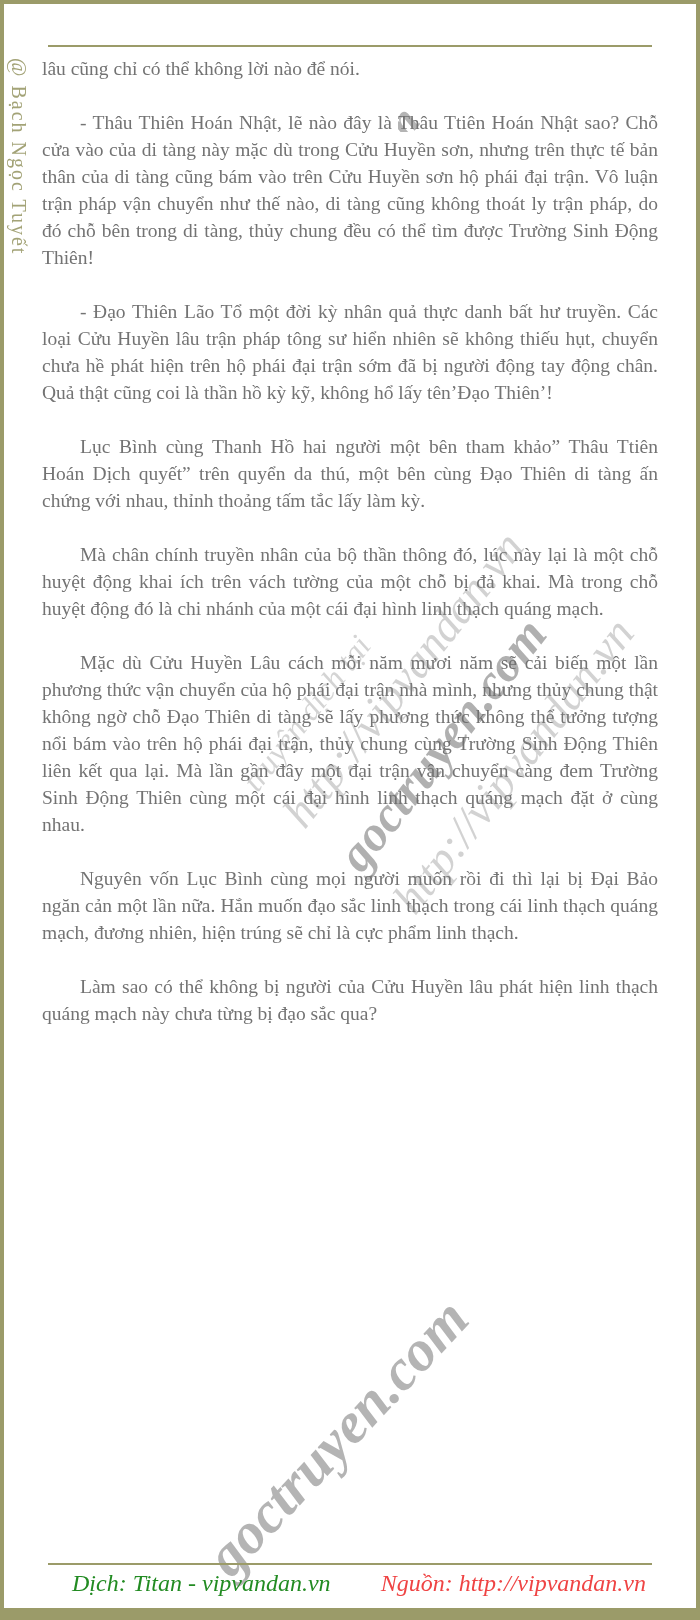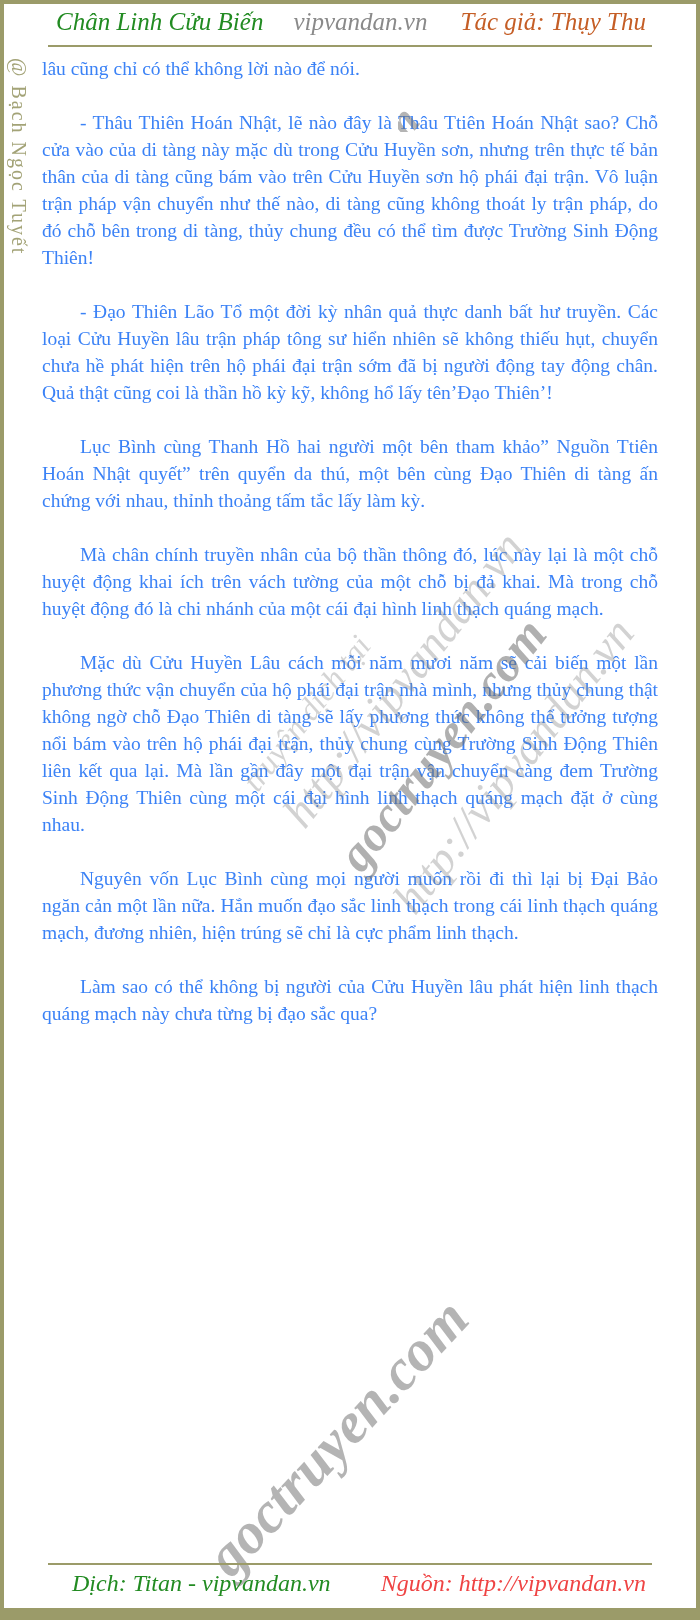--- a/index.html
+++ b/index.html
@@ -30,21 +30,21 @@
   
   .side-text{
     position:absolute;left:7px;top:58px;
     writing-mode:vertical-rl;text-orientation:sideways;
     font-size:20px;color:#a3a377;letter-spacing:2px;white-space:nowrap;
   }
 
   
   .body{
     position:absolute;top:55px;left:42px;width:616px;
-    font-size:19.5px;line-height:27px;color:#3b82f6;text-align:justify;
+    font-size:19.5px;line-height:27px;color:#737373;text-align:justify;
   }
   .body p{margin:0 0 27px 0;text-indent:38px;}
   .body p:first-child{text-indent:0;}
 
   
   .wm{position:absolute;font-style:italic;white-space:nowrap;pointer-events:none;}
   .wm-mid{
     left:330px;top:850px;width:0;height:0;overflow:visible;
   }
   .wm-mid .inner{
@@ -83,32 +83,27 @@
 <body>
 
 <div class="page">
 
   <div class="bar bar-top"></div>
   <div class="bar bar-left"></div>
   <div class="bar bar-right"></div>
 
   <div class="side-text">@ Bạch Ngọc Tuyết</div>
 
-  <div class="header">
-    <span class="title">Chân Linh Cửu Biến</span>
-    <span class="site">vipvandan.vn</span>
-    <span class="author">Tác giả: Thụy Thu</span>
-  </div>
   <div class="rule rule-top"></div>
 
   <div class="body">
       <p>lâu cũng chỉ có thể không lời nào để nói.</p>
       <p>- Thâu Thiên Hoán Nhật, lẽ nào đây là Thâu Ttiên Hoán Nhật sao? Chỗ cửa vào của di tàng này mặc dù trong Cửu Huyền sơn, nhưng trên thực tế bản thân của di tàng cũng bám vào trên Cửu Huyền sơn hộ phái đại trận. Vô luận trận pháp vận chuyển như thế nào, di tàng cũng không thoát ly trận pháp, do đó chỗ bên trong di tàng, thủy chung đều có thể tìm được Trường Sinh Động Thiên!</p>
       <p>- Đạo Thiên Lão Tổ một đời kỳ nhân quả thực danh bất hư truyền. Các loại Cửu Huyền lâu trận pháp tông sư hiển nhiên sẽ không thiếu hụt, chuyển chưa hề phát hiện trên hộ phái đại trận sớm đã bị người động tay động chân. Quả thật cũng coi là thần hồ kỳ kỹ, không hổ lấy tên’Đạo Thiên’!</p>
-      <p>Lục Bình cùng Thanh Hồ hai người một bên tham khảo” Nguồn Ttiên Hoán Nhật quyết” trên quyển da thú, một bên cùng Đạo Thiên di tàng ấn chứng với nhau, thỉnh thoảng tấm tắc lấy làm kỳ.</p>
+      <p>Lục Bình cùng Thanh Hồ hai người một bên tham khảo” Thâu Ttiên Hoán Dịch quyết” trên quyển da thú, một bên cùng Đạo Thiên di tàng ấn chứng với nhau, thỉnh thoảng tấm tắc lấy làm kỳ.</p>
       <p>Mà chân chính truyền nhân của bộ thần thông đó, lúc này lại là một chỗ huyệt động  khai ích trên vách tường của một chỗ bị đả khai. Mà trong chỗ huyệt động đó là chi nhánh của một cái đại hình linh thạch quáng mạch.</p>
       <p>Mặc dù Cửu Huyền Lâu cách mỗi năm mươi năm sẽ cải biến một lần phương thức vận chuyển của hộ phái đại trận nhà mình, nhưng thủy chung thật không ngờ chỗ Đạo Thiên di tàng sẽ lấy phương thức không thể tưởng tượng nổi bám vào trên hộ phái đại trận, thủy chung cùng Trường Sinh Động Thiên liên kết qua lại. Mà lần gần đây một đại trận vận chuyển càng đem Trường Sinh Động Thiên cùng một cái đại hình linh thạch quáng mạch đặt ở cùng nhau.</p>
       <p>Nguyên vốn Lục Bình cùng mọi người muốn rồi đi thì lại bị Đại Bảo ngăn cản một lần nữa. Hắn muốn đạo sắc linh thạch trong cái  linh thạch quáng mạch, đương nhiên, hiện trúng sẽ chỉ là cực phẩm linh thạch.</p>
       <p>Làm sao có thể không bị người của Cửu Huyền lâu phát hiện linh thạch quáng mạch này chưa từng bị đạo sắc qua?</p>
     </div>
 
   <div class="wm wm-mid">
     <div class="inner">
       <div class="wm-line-small">truyện dịch tại</div>
       <div class="wm-line-url">http://vipvandan.vn</div>

